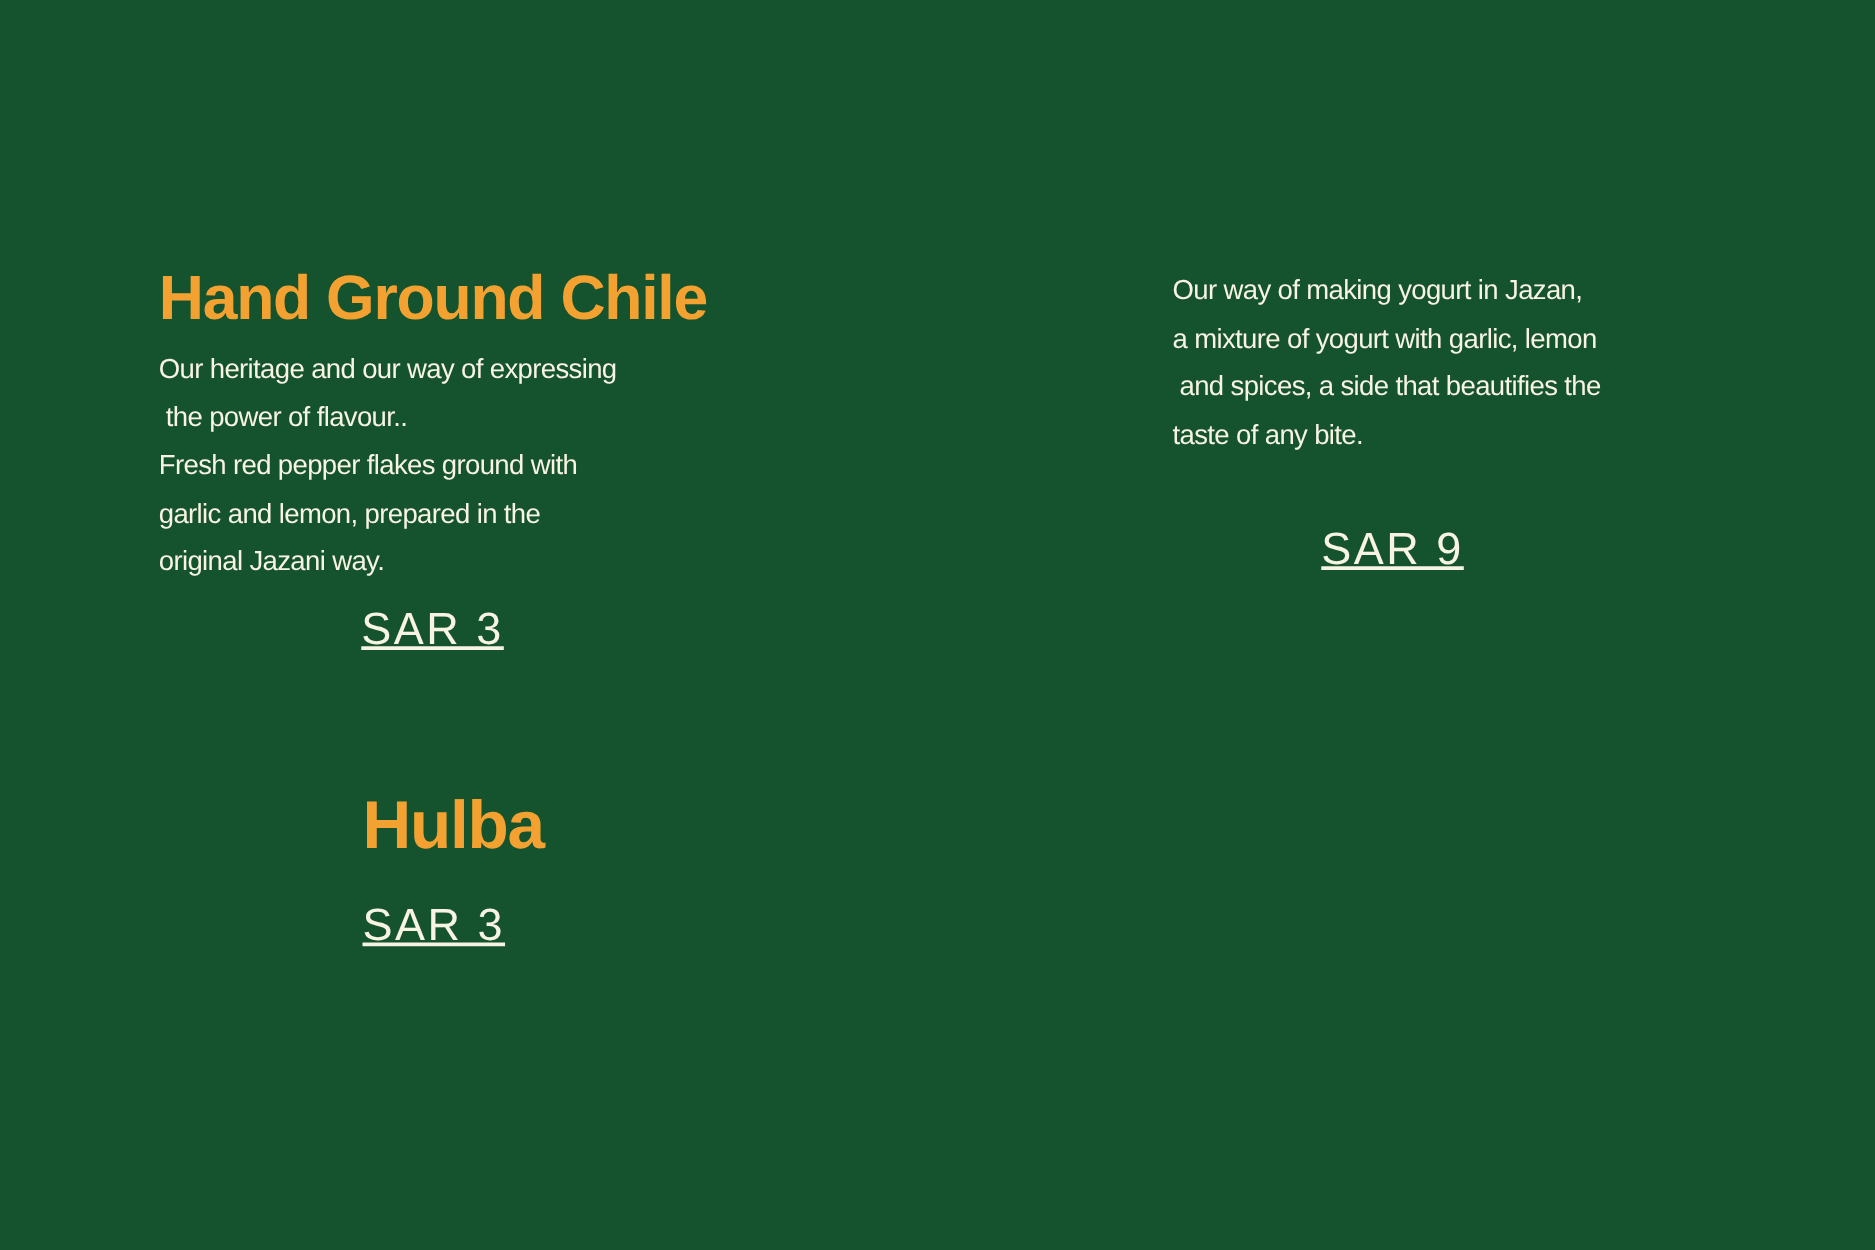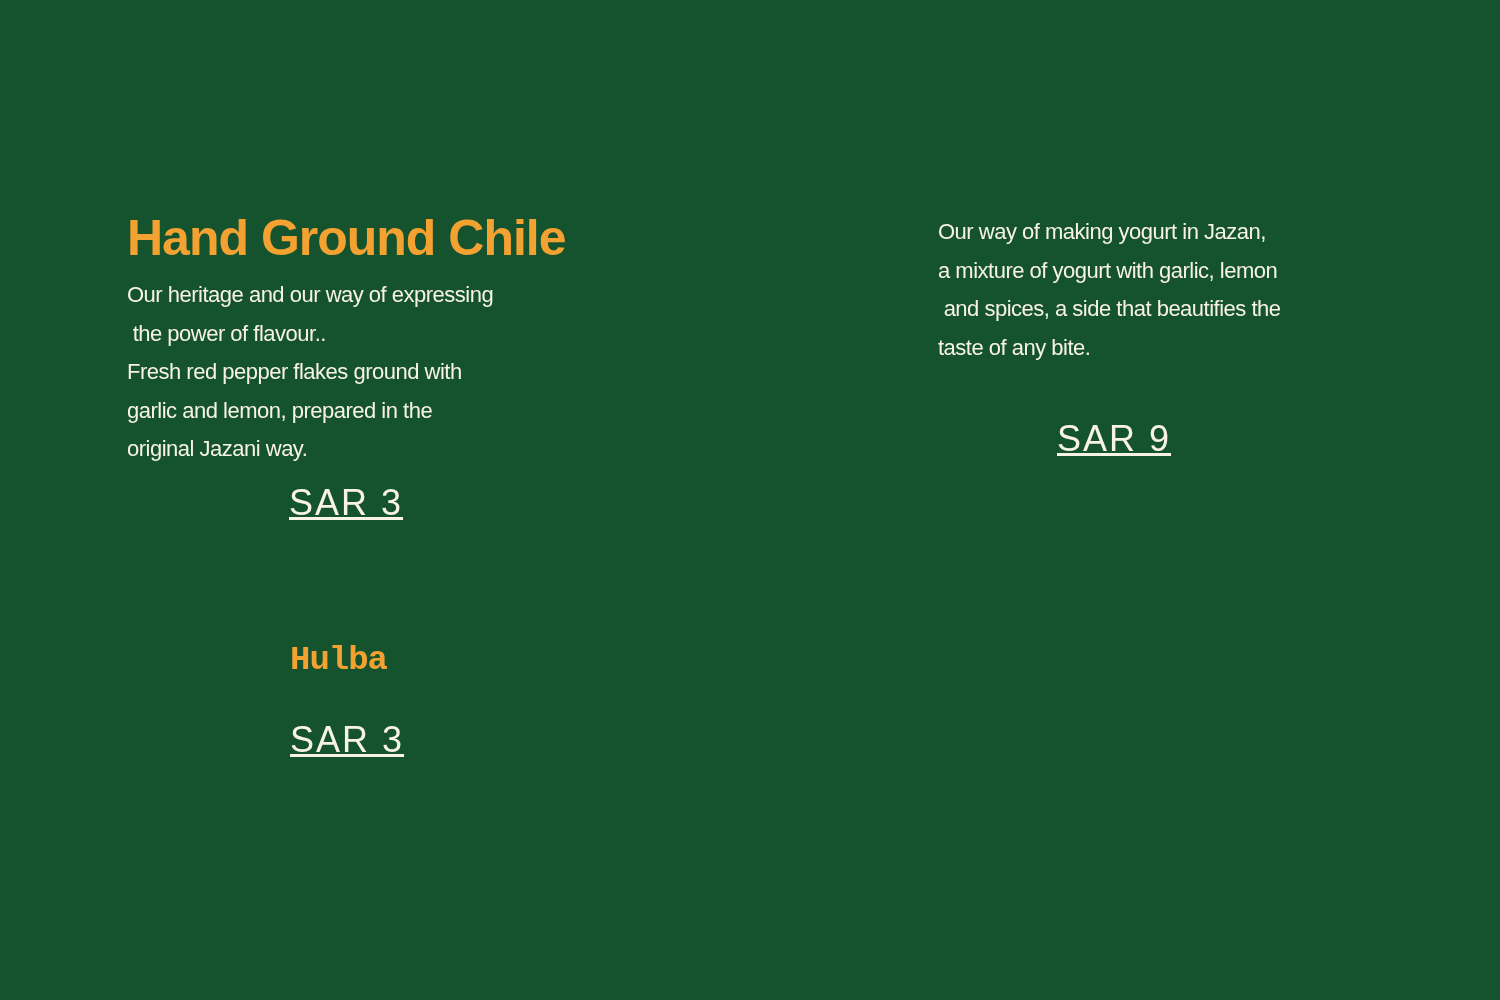--- a/index.html
+++ b/index.html
@@ -47,21 +47,21 @@
   }
   
   .item-1 { left: 127px; top: 210px; width: 580px; }
   .item-1 .item-price { margin-left: 162px; margin-top: 6px; }
   
   .item-2 { left: 938px; top: 210px; width: 540px; }
   .item-2 .item-desc { margin-top: 3px; }
   .item-2 .item-price { margin-left: 119px; margin-top: 44px; }
   
   .item-3 { left: 290px; top: 634px; width: 400px; }
-  .item-3 .item-name { font-size: 34px; line-height: 52px; font-family: Liberation Mono, monospace; }
+  .item-3 .item-name { font-size: 54px; line-height: 52px; }
   .item-3 .item-price { margin-top: 26px; }
 </style>
 </head>
 <body>
 
 <div class="page">
 
   <div class="menu-item item-1">
     <div class="item-name">Hand Ground Chile</div>
     <div class="item-desc">Our heritage and our way of expressing

